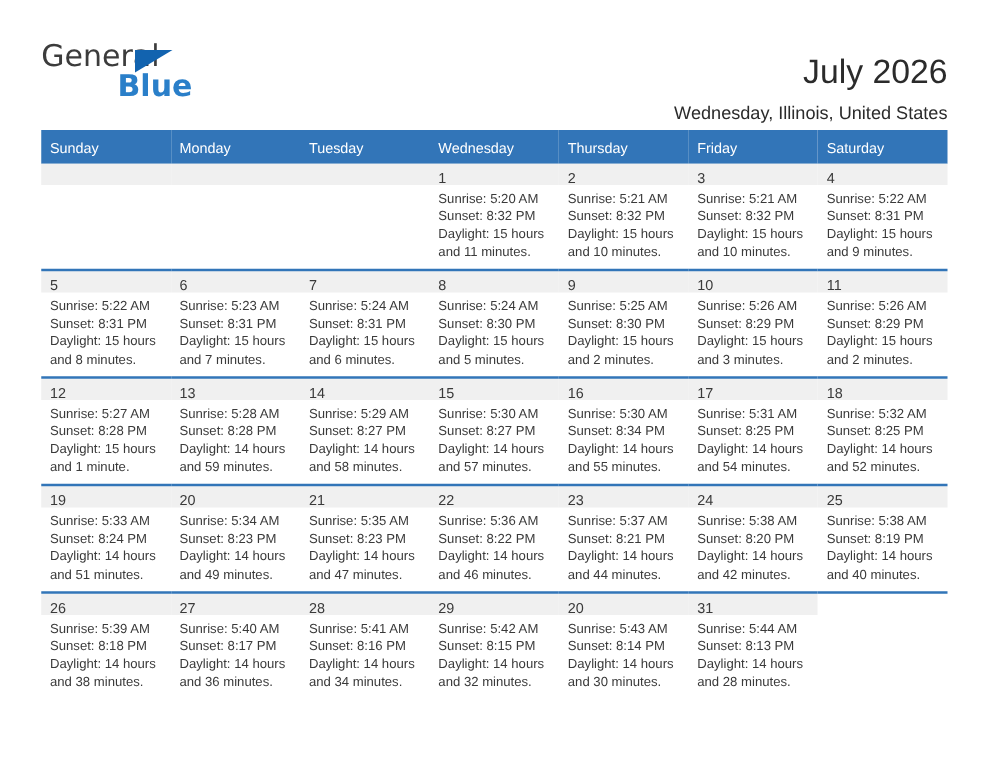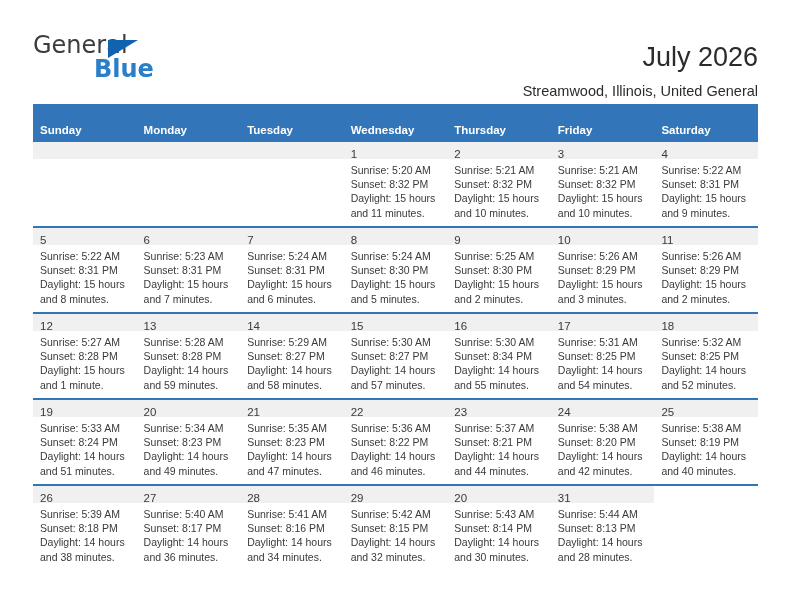--- a/index.html
+++ b/index.html
@@ -93,23 +93,23 @@
     left: 33px;
     top: 104px;
     width: 725px;
     border-collapse: collapse;
     table-layout: fixed;
   }
   .calendar th {
     background: #3275b8;
     color: #ffffff;
     font-size: 11.5px;
-    font-weight: bold;
+    font-weight: normal;
     text-align: left;
-    padding: 20px 0 6px 7px;
+    padding: 9px 0 6px 7px;
     height: 11px;
     border: none;
   }
   .calendar td {
     vertical-align: top;
     padding: 0;
     border: none;
     border-top: 2px solid #3275b8;
     height: 84px;
     width: 103.57px;
@@ -155,21 +155,21 @@
   <div class="header">
 
     <div class="brand">
       <div class="brand-general">General</div>
       <div class="brand-triangle"></div>
       <div class="brand-blue">Blue</div>
     </div>
 
     <div class="title-block">
       <div class="cal-title">July 2026</div>
-      <div class="cal-subtitle">Streamwood, Illinois, United General</div>
+      <div class="cal-subtitle">Wednesday, Illinois, United States</div>
     </div>
 
   </div>
 
   <table class="calendar">
     <thead>
       <tr>
         <th>Sunday</th>
         <th>Monday</th>
         <th>Tuesday</th>

